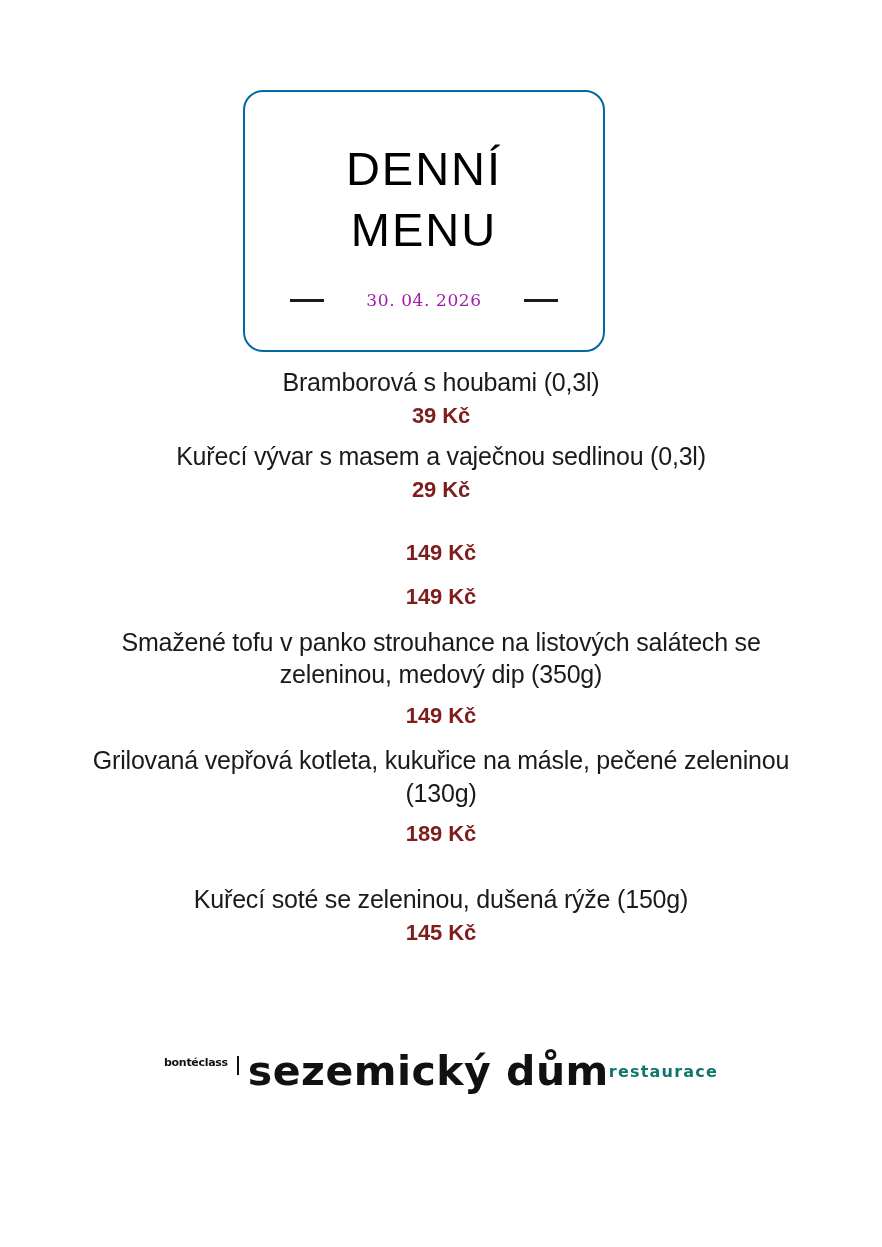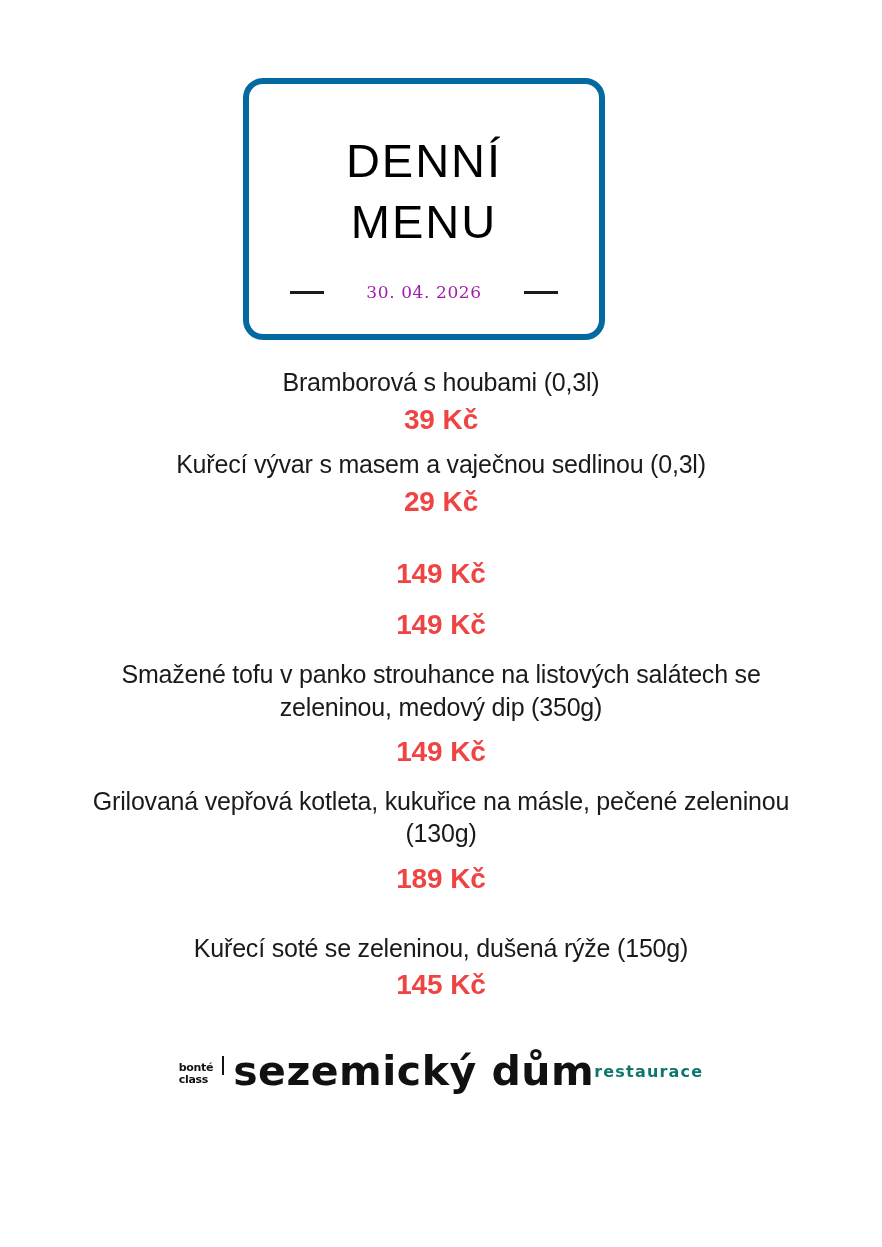--- a/index.html
+++ b/index.html
@@ -20,25 +20,25 @@
     width: 882px;
     height: 1247px;
     position: relative;
     background: #ffffff;
   }
 
   
   .header-card {
     position: absolute;
     left: 243px;
-    top: 78px;
+    top: 90px;
     width: 362px;
     height: 262px;
     box-sizing: border-box;
-    border: 6px solid #0369a1;
+    border: 2px solid #0369a1;
     border-radius: 20px;
     background: #ffffff;
     display: flex;
     flex-direction: column;
     align-items: center;
     justify-content: flex-start;
     padding-top: 46px;
   }
 
   .header-title {
@@ -102,24 +102,24 @@
     font-size: 25px;
     line-height: 1.30;
     letter-spacing: -0.2px;
     color: #1a1a1a;
     padding: 0 8px;
   }
 
   .item-price {
     font-family: "Liberation Sans", sans-serif;
     font-weight: 700;
-    font-size: 28px;
+    font-size: 22px;
     line-height: 1.35;
     letter-spacing: -0.1px;
-    color: #ef4444;
+    color: #7f1d1d;
     margin-top: 2px;
   }
 
   .item + .item {
     margin-top: 10px;
   }
 
   
   .section-mains .item + .item {
     margin-top: 14px;
@@ -138,21 +138,21 @@
     align-items: flex-start;
     justify-content: center;
   }
   .logo-inner {
     display: flex;
     align-items: stretch;
     gap: 9px;
   }
   .logo-bonte {
     display: flex;
-    flex-direction: column;
+    flex-direction: row;
     justify-content: center;
     align-items: flex-start;
     padding-top: 5px;
   }
   .logo-bonte span {
     font-family: "DejaVu Sans", sans-serif;
     font-weight: 700;
     font-size: 11px;
     line-height: 1.05;
     letter-spacing: -0.3px;

